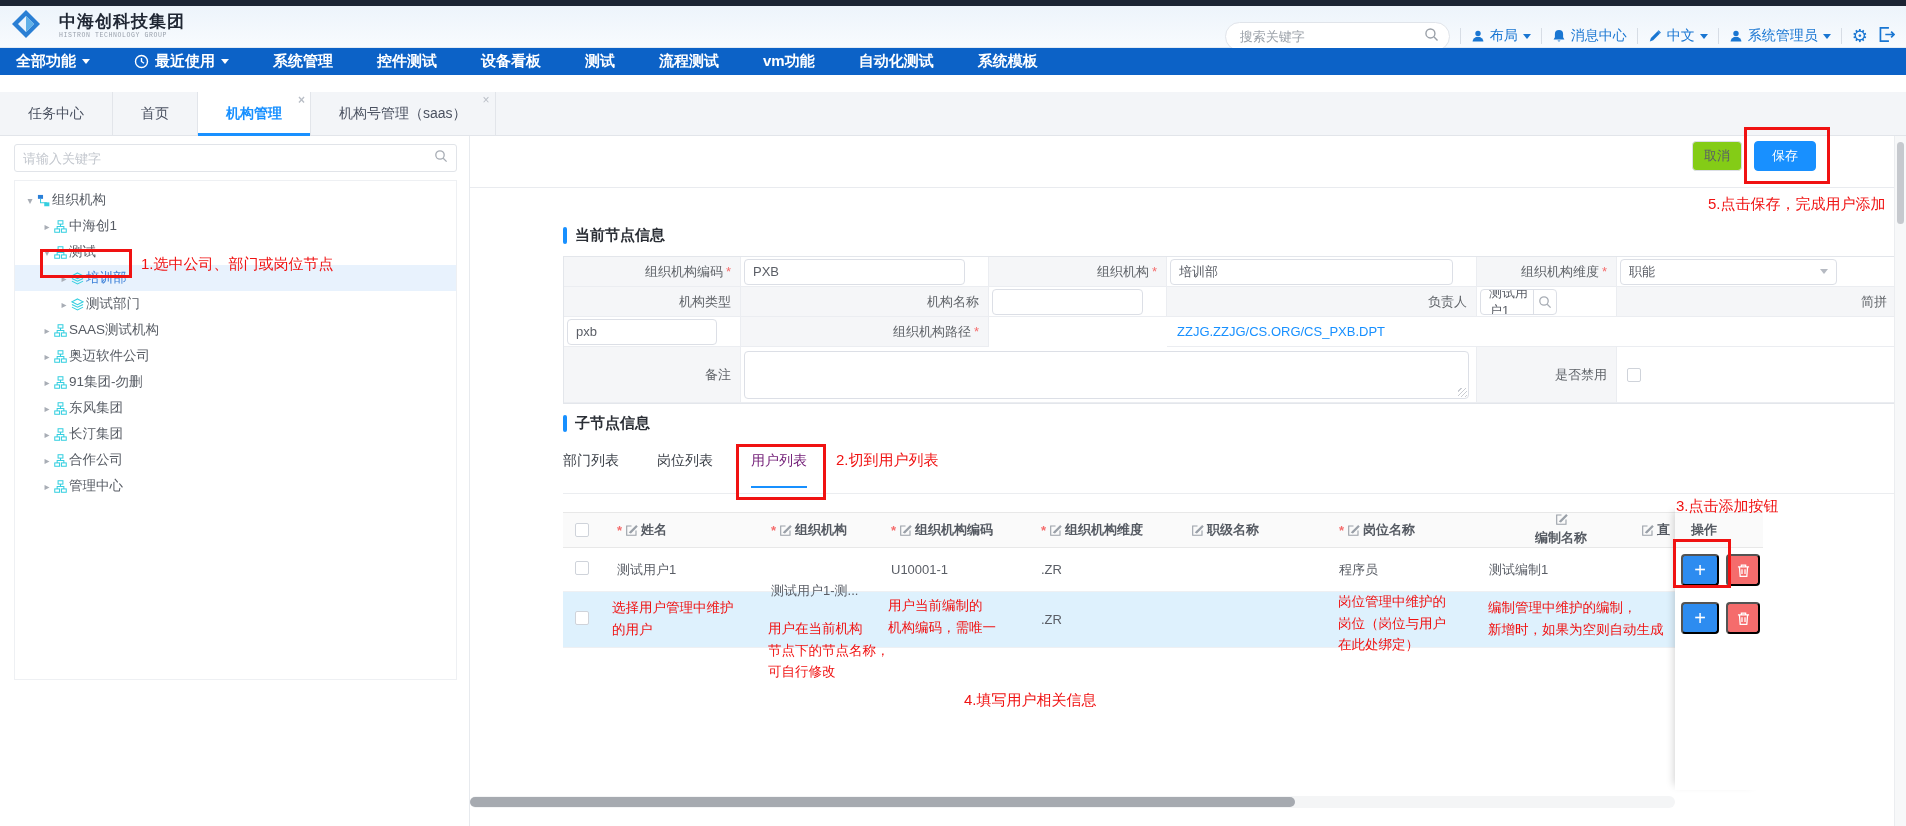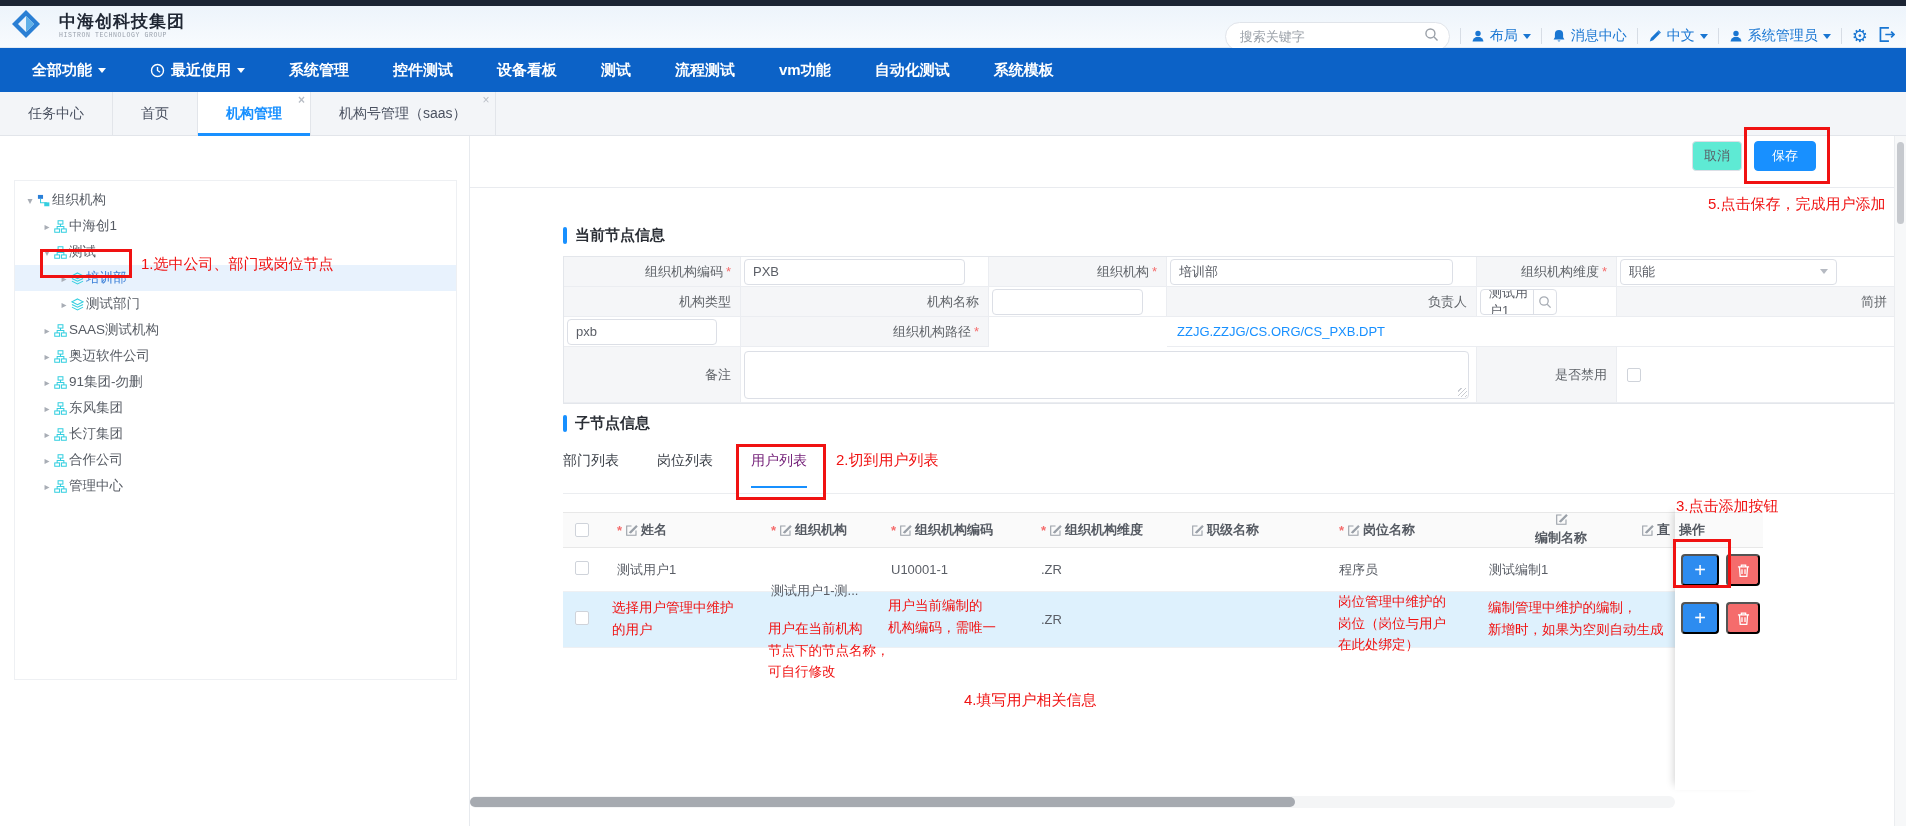--- a/index.html
+++ b/index.html
@@ -21,22 +21,22 @@
     display:flex; align-items:center; padding:0 10px 0 14px; }
   .search-pill input { flex:1; border:none; outline:none; font-size:13px; color:#555; background:transparent; font-family:inherit; }
   .search-pill input::placeholder { color:#9aa0a8; }
   .hdr-sep { width:1px; height:16px; background:#d7dde5; }
   .hdr-item { display:flex; align-items:center; gap:5px; color:#1976d2; font-size:14px; cursor:default; white-space:nowrap; }
   .caret-down { width:0; height:0; border:4px solid transparent; border-top:5px solid currentColor; margin-top:4px; }
   .gear-glyph { font-size:18px; color:#1976d2; line-height:1; }
   .logout-wrap { width:22px; overflow:hidden; }
 
   
-  .main-nav { position:absolute; left:0; top:48px; width:1906px; height:44px; background:#0c62c7;
-    display:flex; align-items:center; padding-left:32px; }
+  .main-nav { position:absolute; left:0; top:48px; width:1906px; height:27px; background:#0c62c7;
+    display:flex; align-items:center; padding-left:16px; }
   .nav-item { display:flex; align-items:center; gap:6px; color:#fff; font-size:15px; font-weight:600;
     margin-right:44px; white-space:nowrap; }
 
   
   .tab-bar { position:absolute; left:0; top:92px; width:1906px; height:44px; background:#f3f5f8;
     border-bottom:1px solid #e2e5ea; display:flex; }
   .tab { position:relative; height:44px; display:flex; align-items:center; padding:0 28px;
     border-right:1px solid #e2e5ea; font-size:14px; color:#4a5160; }
   .tab.active { background:#fff; color:#1890ff; font-weight:bold; box-shadow:inset 0 -3px 0 #1890ff; }
   .tab-close { position:absolute; top:2px; right:5px; font-size:12px; color:#b9bec6; line-height:1; }
@@ -50,21 +50,21 @@
   .tree-panel { position:absolute; left:14px; top:44px; width:443px; height:500px; border:1px solid #eef0f3; padding-top:6px; }
   .tree-row { position:relative; height:26px; display:flex; align-items:center; font-size:13.5px; color:#565b63; }
   .tree-row.selected { background:#e8f2fd; color:#3c80d8; }
   .tree-caret { width:14px; text-align:center; font-size:10px; color:#a8adb5; }
   .tree-label { margin-left:2px; white-space:nowrap; }
 
   
   .toolbar-line { position:absolute; left:470px; top:187px; width:1436px; height:1px; background:#e9ebef; }
   .btn { position:absolute; top:141px; height:30px; border-radius:4px; font-size:13px; display:flex;
     align-items:center; justify-content:center; font-family:inherit; }
-  .btn-cancel { left:1692px; width:50px; background:#5eead4; border:1px solid #dcdfe6; color:#5a5e66; }
+  .btn-cancel { left:1692px; width:50px; background:#84cc16; border:1px solid #dcdfe6; color:#5a5e66; }
   .btn-save { left:1754px; width:62px; background:#1890ff; border:1px solid #1890ff; color:#fff; }
 
   .section-hd { position:absolute; display:flex; align-items:center; gap:8px; }
   .section-bar { width:4px; height:17px; background:#1890ff; border-radius:2px; }
   .section-title { font-size:15px; font-weight:bold; color:#2b2f36; }
 
   
   .form-grid { position:absolute; left:563px; top:256px; width:1333px; display:grid;
     grid-template-columns:177px 248px 178px 310px 140px 280px; grid-template-rows:30px 30px 30px 56px;
     border:1px solid #e3e6eb; background:#fff; }
@@ -102,21 +102,21 @@
   .tr.r2 { height:56px; background:#def1fd; }
   .td { font-size:13px; color:#5a5e66; padding-left:8px; overflow:hidden; white-space:nowrap; }
   .star { color:#f56c6c; font-size:13px; }
   .edit-ico { display:flex; }
 
   
   .action-col { position:absolute; left:1675px; top:506px; width:88px; height:284px; background:#fff; z-index:5;
     box-shadow:-6px 0 8px -5px rgba(0,0,0,.18); }
   .act-head { position:absolute; left:0; top:6px; width:88px; height:36px; background:#fafafa;
     border-top:1px solid #e8e8e8; border-bottom:1px solid #e8e8e8; display:flex; align-items:center;
-    padding-left:4px; font-size:13px; font-weight:600; color:#555a62; }
+    padding-left:16px; font-size:13px; font-weight:600; color:#555a62; }
   .act-row { position:absolute; left:6px; display:flex; gap:7px; }
   .btn-add { width:38px; height:32px; background:#2d8cf0; border-radius:4px; color:#fff; font-size:20px;
     display:flex; align-items:center; justify-content:center; }
   .btn-del { width:34px; height:32px; background:#f56c6c; border-radius:4px; display:flex; align-items:center; justify-content:center; }
 
   
   .red-box { position:absolute; border:3px solid #f01212; z-index:9; }
   .ann { position:absolute; color:#f01212; z-index:8; white-space:pre-line; }
   .ann.step { font-size:15px; white-space:nowrap; z-index:10; }
   .ann.note { font-size:13.5px; line-height:1.6; }
@@ -265,20 +265,29 @@
       <span>机构管理</span>
       <span class="tab-close">×</span>
     </div>
     <div class="tab">
       <span>机构号管理（saas）</span>
       <span class="tab-close">×</span>
     </div>
   </div>
 
 <aside class="sidebar">
+  <div class="side-search">
+    <input placeholder="请输入关键字" style="">
+    <span>
+      <svg width="14" height="14" viewBox="0 0 14 14" fill="none" stroke="#a7acb4" stroke-width="1.3">
+          <circle cx="6" cy="6" r="4.2"></circle>
+          <path d="M9.2 9.2 L12.6 12.6"></path>
+        </svg>
+    </span>
+  </div>
   <div class="tree-panel" id="tree">
       <div class="tree-row" style="padding-left: 8px;">
         <span class="tree-caret">▾</span>
         <span style="display: flex;">
           <svg width="13" height="13" viewBox="0 0 14 14">
             <rect x="1" y="1" width="5.5" height="4.2" fill="#2a7fd8"></rect>
             <rect x="7.8" y="9" width="5.5" height="4.2" fill="#35cfe0"></rect>
             <path d="M3.8 5.3 V9.5 H10.5" stroke="#35cfe0" fill="none" stroke-width="1.1"></path>
           </svg>
         </span>

